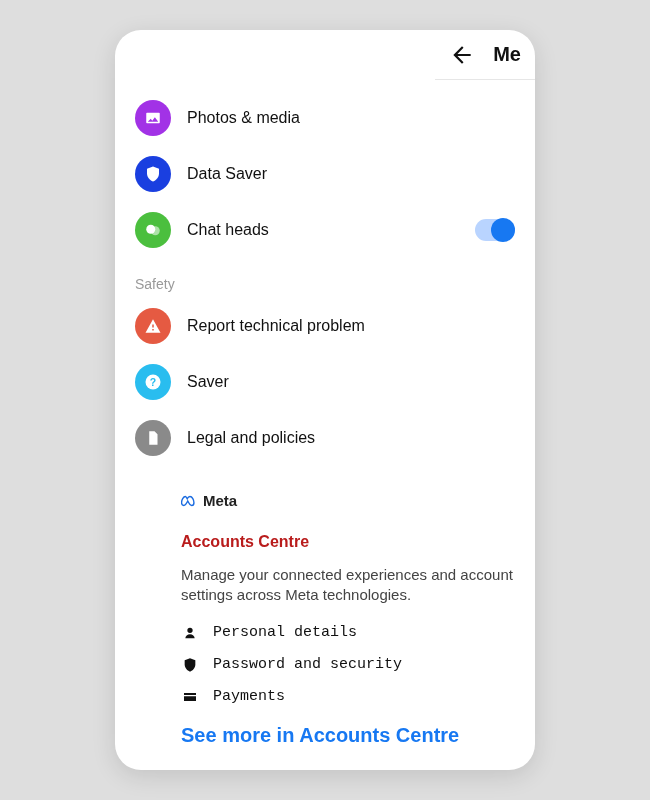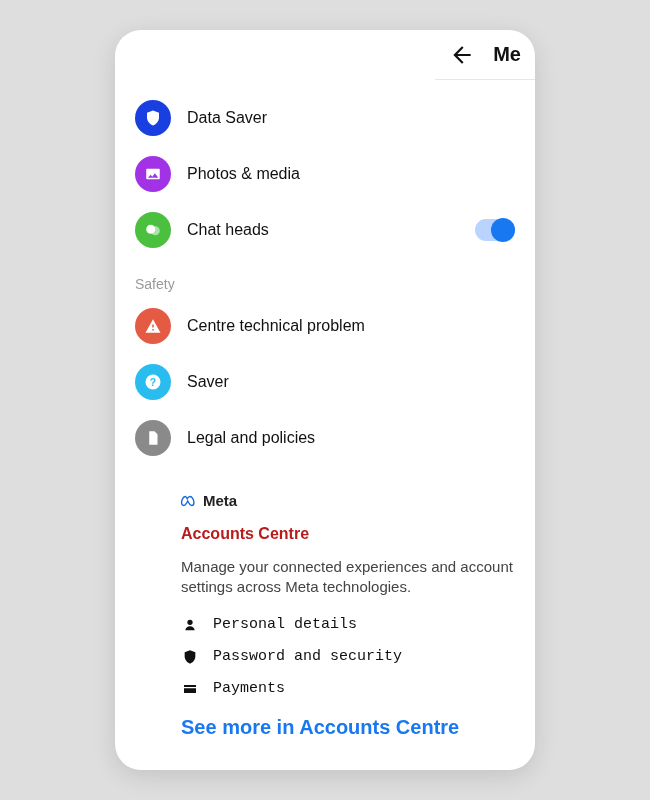--- a/index.html
+++ b/index.html
@@ -85,21 +85,21 @@
     border-radius: 50%;
     background: #1778f2;
   }
   .accounts-centre {
     padding: 26px 22px 16px 66px;
   }
   .accounts-centre .brand {
     display: flex;
     align-items: center;
     gap: 4px;
-    margin-bottom: 16px;
+    margin-bottom: 24px;
   }
   .accounts-centre .brand svg { width: 18px; height: 12px; }
   .accounts-centre .brand-text {
     font-size: 15px;
     font-weight: 600;
     color: #222;
   }
   .accounts-centre .ac-title {
     font-size: 16px;
     font-weight: 700;
@@ -153,35 +153,35 @@
       <svg viewBox="0 0 24 24">
         <path d="M20 11H7.8l5.6-5.6L12 4l-8 8 8 8 1.4-1.4L7.8 13H20z" fill="#111"></path>
       </svg>
     </div>
     <div class="title">Me</div>
   </div>
 
   <div class="list">
 
     <div class="row">
+      <div class="icon-circle" style="background:#a232e6">
+        <svg viewBox="0 0 24 24">
+            <path d="M4 5h16a1 1 0 011 1v12a1 1 0 01-1 1H4a1 1 0 01-1-1V6a1 1 0 011-1zm1 12h14l-4.5-6-3.5 4.5-2-2.5L5 17z"></path>
+          </svg>
+      </div>
+      <div class="row-label">Photos &amp; media</div>
+    </div>
+
+    <div class="row">
       <div class="icon-circle" style="background:#1a3fe0">
         <svg viewBox="0 0 24 24">
             <path d="M12 2l8 3v6c0 5-3.4 9.4-8 11-4.6-1.6-8-6-8-11V5l8-3z"></path>
           </svg>
       </div>
       <div class="row-label">Data Saver</div>
-    </div>
-
-    <div class="row">
-      <div class="icon-circle" style="background:#a232e6">
-        <svg viewBox="0 0 24 24">
-            <path d="M4 5h16a1 1 0 011 1v12a1 1 0 01-1 1H4a1 1 0 01-1-1V6a1 1 0 011-1zm1 12h14l-4.5-6-3.5 4.5-2-2.5L5 17z"></path>
-          </svg>
-      </div>
-      <div class="row-label">Photos &amp; media</div>
     </div>
 
     <div class="row">
       <div class="icon-circle" style="background:#4bbf3e">
         <svg viewBox="0 0 24 24">
             <circle cx="9" cy="11" r="6"></circle>
             <circle cx="15" cy="13" r="6" fill="#fff" fill-opacity="0.55"></circle>
           </svg>
       </div>
       <div class="row-label">Chat heads</div>
@@ -191,21 +191,21 @@
     </div>
 
     <div class="section-header">Safety</div>
 
     <div class="row">
       <div class="icon-circle" style="background:#e55a42">
         <svg viewBox="0 0 24 24">
             <path d="M12 3l10 18H2L12 3zm-1 7v4h2v-4h-2zm0 6v2h2v-2h-2z"></path>
           </svg>
       </div>
-      <div class="row-label">Centre technical problem</div>
+      <div class="row-label">Report technical problem</div>
     </div>
 
     <div class="row">
       <div class="icon-circle" style="background:#29bdef">
         <svg viewBox="0 0 24 24">
             <circle cx="12" cy="12" r="10"></circle>
             <text x="12" y="17" text-anchor="middle" font-size="14" font-weight="700" fill="#29bdef">?</text>
           </svg>
       </div>
       <div class="row-label">Saver</div>

